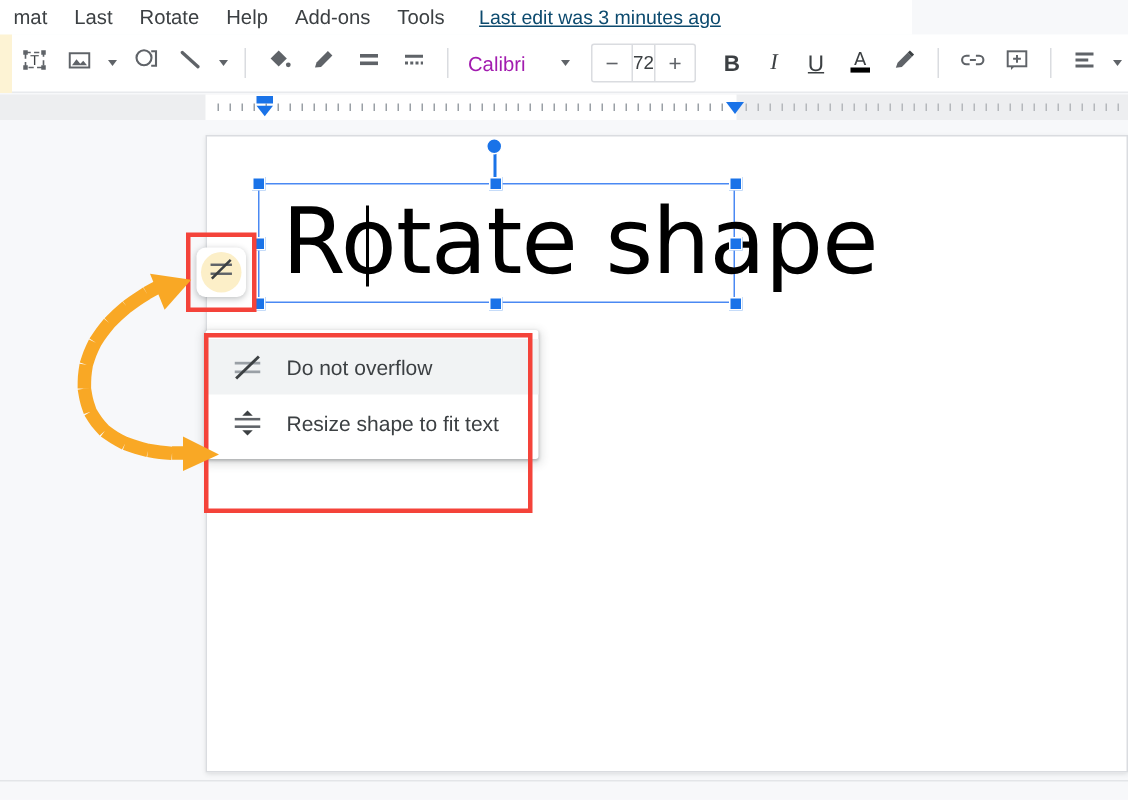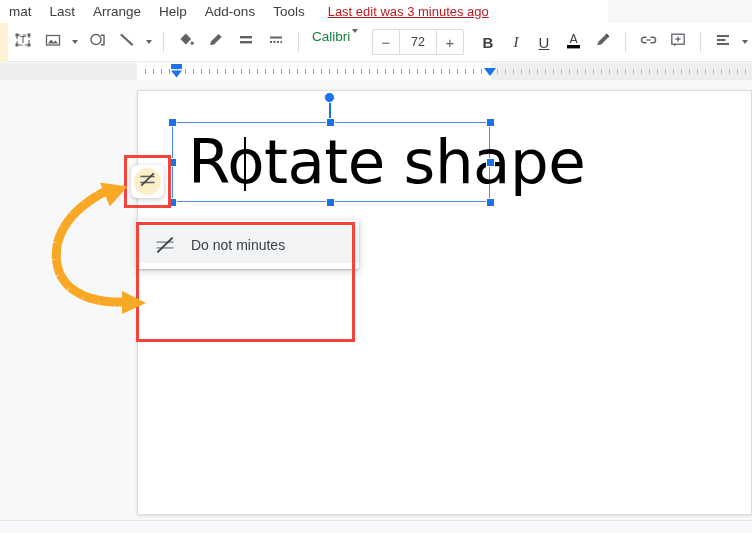--- a/index.html
+++ b/index.html
@@ -16,21 +16,21 @@
     position: absolute; top: 0; left: 0; width: 608px; height: 23px;
     background: #ffffff;
     display: flex; align-items: center;
     font-size: 13.5px; color: #3c4043;
   }
   .menu-item {
     padding: 2px 9px 3px 9px; line-height: 17px;
     color: #3c4043; white-space: nowrap; cursor: default;
   }
   .edit-status {
-    margin-left: 14px; font-size: 13px; color: #b91c1c;
+    margin-left: 14px; font-size: 13px; color: #0c4a6e;
     text-decoration: underline; white-space: nowrap; cursor: pointer;
   }
 
   
   .toolbar {
     position: absolute; top: 23px; left: 0; width: 752px; height: 39px;
     background: #ffffff;
     display: flex; align-items: center;
     border-bottom: 1px solid #e8eaed;
   }
@@ -49,37 +49,37 @@
   .tb-sep {
     width: 1px; height: 20px; background: #dadce0; margin: 0 7px; flex: 0 0 1px;
   }
   .caret-glyph {
     width: 0; height: 0;
     border-left: 3.5px solid transparent;
     border-right: 3.5px solid transparent;
     border-top: 4px solid #5f6368;
   }
   .font-name {
-    width: 100px; height: 26px; display: flex; 
-    font-size: 13.5px; color: #15803d; padding-left: 6px;
+    width: 100px; height: 26px; display: flex; align-items: center;
+    font-size: 13.5px; color: #a21caf; padding-left: 6px;
     cursor: pointer; border-radius: 2px;
   }
   .font-caret { margin-left: auto; margin-right: 6px; }
 
   .fontsize-group {
     display: flex; align-items: center; height: 26px;
     border: 1px solid #dadce0; border-radius: 2px; margin-left: 8px;
     flex: 0 0 auto; background: #fff;
   }
   .fs-btn {
     width: 26px; height: 24px; display: flex; align-items: center;
     justify-content: center; font-size: 15px; color: #5f6368; cursor: pointer;
   }
   .fs-val {
-    width: 38px; height: 24px; display: flex; align-items: center;
+    width: 16px; height: 24px; display: flex; align-items: center;
     justify-content: center; font-size: 12.5px; color: #3c4043;
     border-left: 1px solid #dadce0; border-right: 1px solid #dadce0;
     cursor: text;
   }
   .tb-txtbtn {
     width: 26px; height: 26px; display: flex; align-items: center;
     justify-content: center; cursor: pointer; border-radius: 3px;
     font-size: 15px; color: #3c4043; margin: 0 1px; flex: 0 0 auto;
   }
 
@@ -197,21 +197,21 @@
   }
 </style>
 </head>
 <body>
 
 <div id="app">
 
   <div class="menubar">
     <div class="menu-item">mat</div>
     <div class="menu-item">Last</div>
-    <div class="menu-item">Arrange</div>
+    <div class="menu-item">Rotate</div>
     <div class="menu-item">Help</div>
     <div class="menu-item">Add-ons</div>
     <div class="menu-item">Tools</div>
     <div class="edit-status">Last edit was 3 minutes ago</div>
   </div>
 
   <div class="toolbar">
     <div class="tb-accent"></div>
 
     <div class="tb-btn">
@@ -502,24 +502,35 @@
   <div class="autofit-menu">
 
     <div class="menu-row selected">
       <span class="menu-icon">
         <svg width="22" height="22" viewBox="0 0 22 22">
           <rect x="2.5" y="7.2" width="17" height="1.8" fill="#9aa0a6"></rect>
           <rect x="2.5" y="13" width="17" height="1.8" fill="#9aa0a6"></rect>
           <line x1="3.4" y1="18.4" x2="18.6" y2="3.6" stroke="#3c4043" stroke-width="1.9"></line>
         </svg>
       </span>
-      <span class="menu-label">Do not minutes</span>
-    </div>
-
-
+      <span class="menu-label">Do not overflow</span>
+    </div>
+
+
+    <div class="menu-row">
+      <span class="menu-icon">
+        <svg width="22" height="22" viewBox="0 0 22 22">
+          <path d="M7.5 6.2 h7 l-3.5 -3.6 z" fill="#3c4043"></path>
+          <rect x="2.5" y="7.6" width="17" height="1.7" fill="#5f6368"></rect>
+          <rect x="2.5" y="12.6" width="17" height="1.7" fill="#5f6368"></rect>
+          <path d="M7.5 15.8 h7 l-3.5 3.6 z" fill="#3c4043"></path>
+        </svg>
+      </span>
+      <span class="menu-label">Resize shape to fit text</span>
+    </div>
   </div>
 
   <div class="annot-box annot-btn-box"></div>
   <div class="annot-box annot-menu-box"></div>
 
   <svg class="arrow-svg">
 
     <path d="M108 190 C 60 214, 52 246, 58 268 C 64 290, 86 300, 112 302 L 126 302" fill="none" stroke="#f9a825" stroke-width="9" stroke-linecap="square" stroke-dasharray="7 9"></path>
     <path d="M108 190 C 84 176, 96 170, 110 196" fill="none" stroke="#f9a825" stroke-width="0"></path>
 

